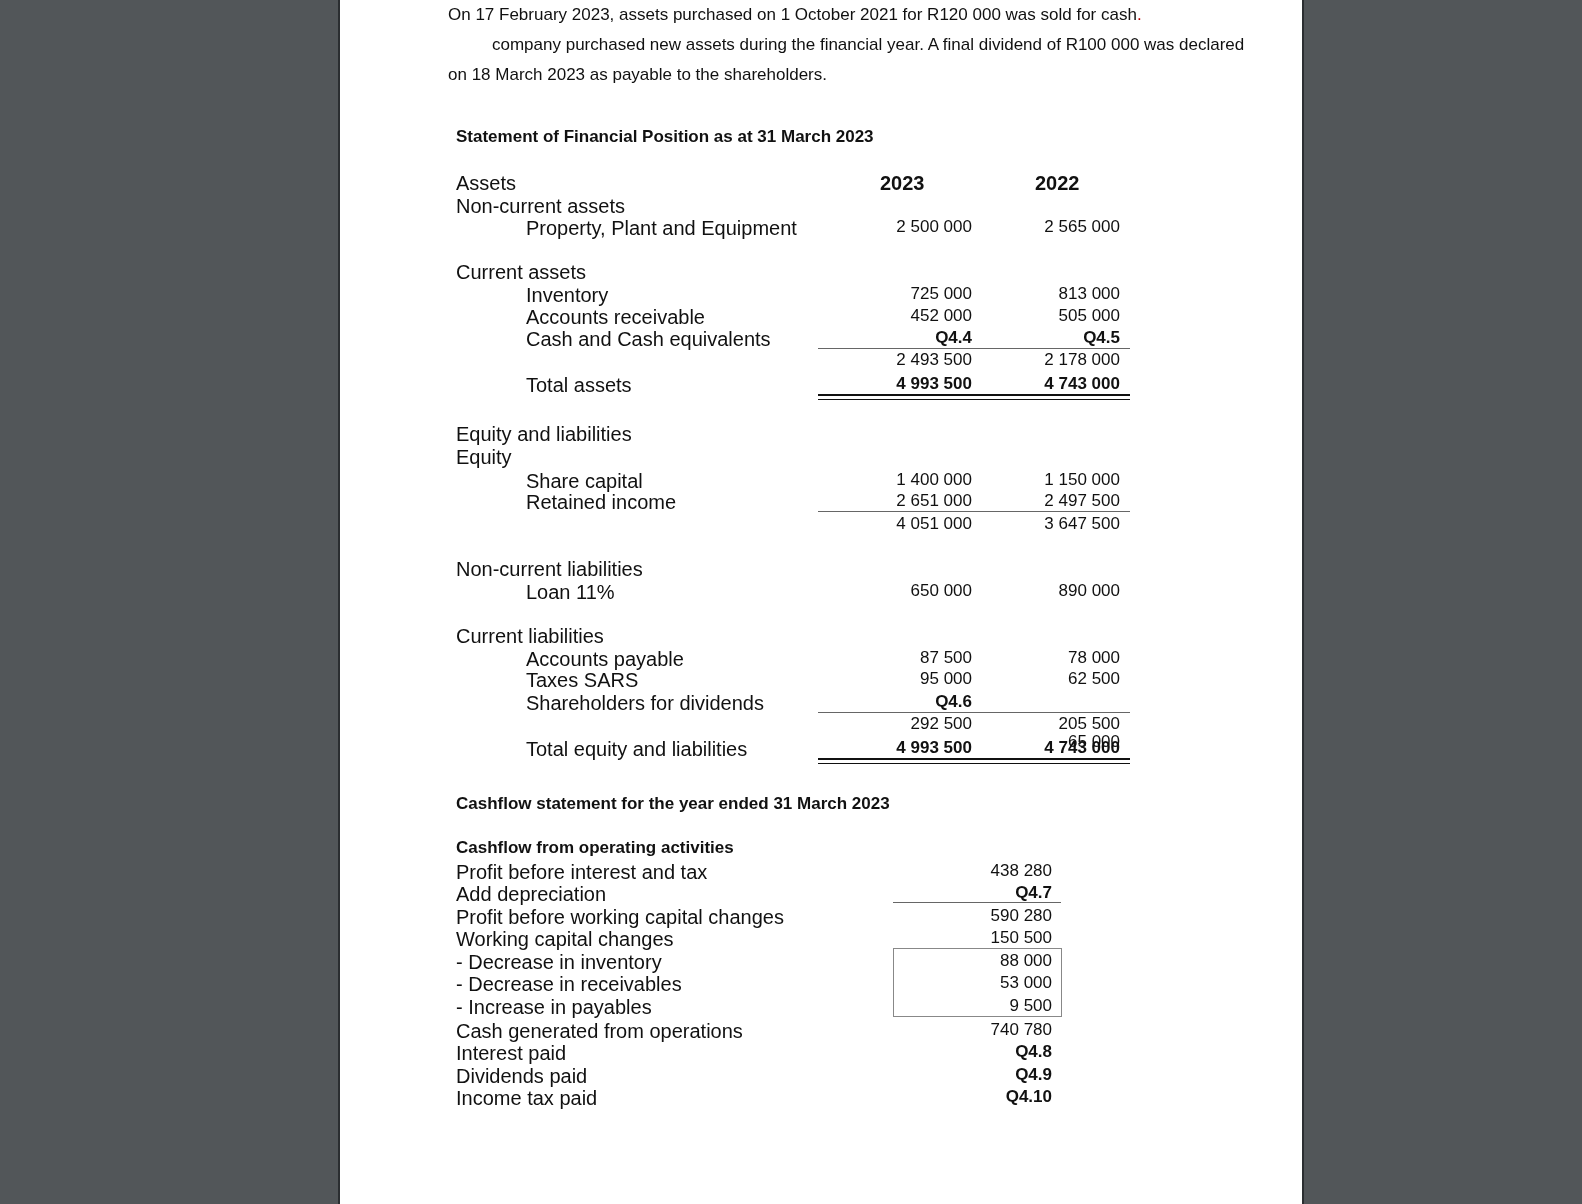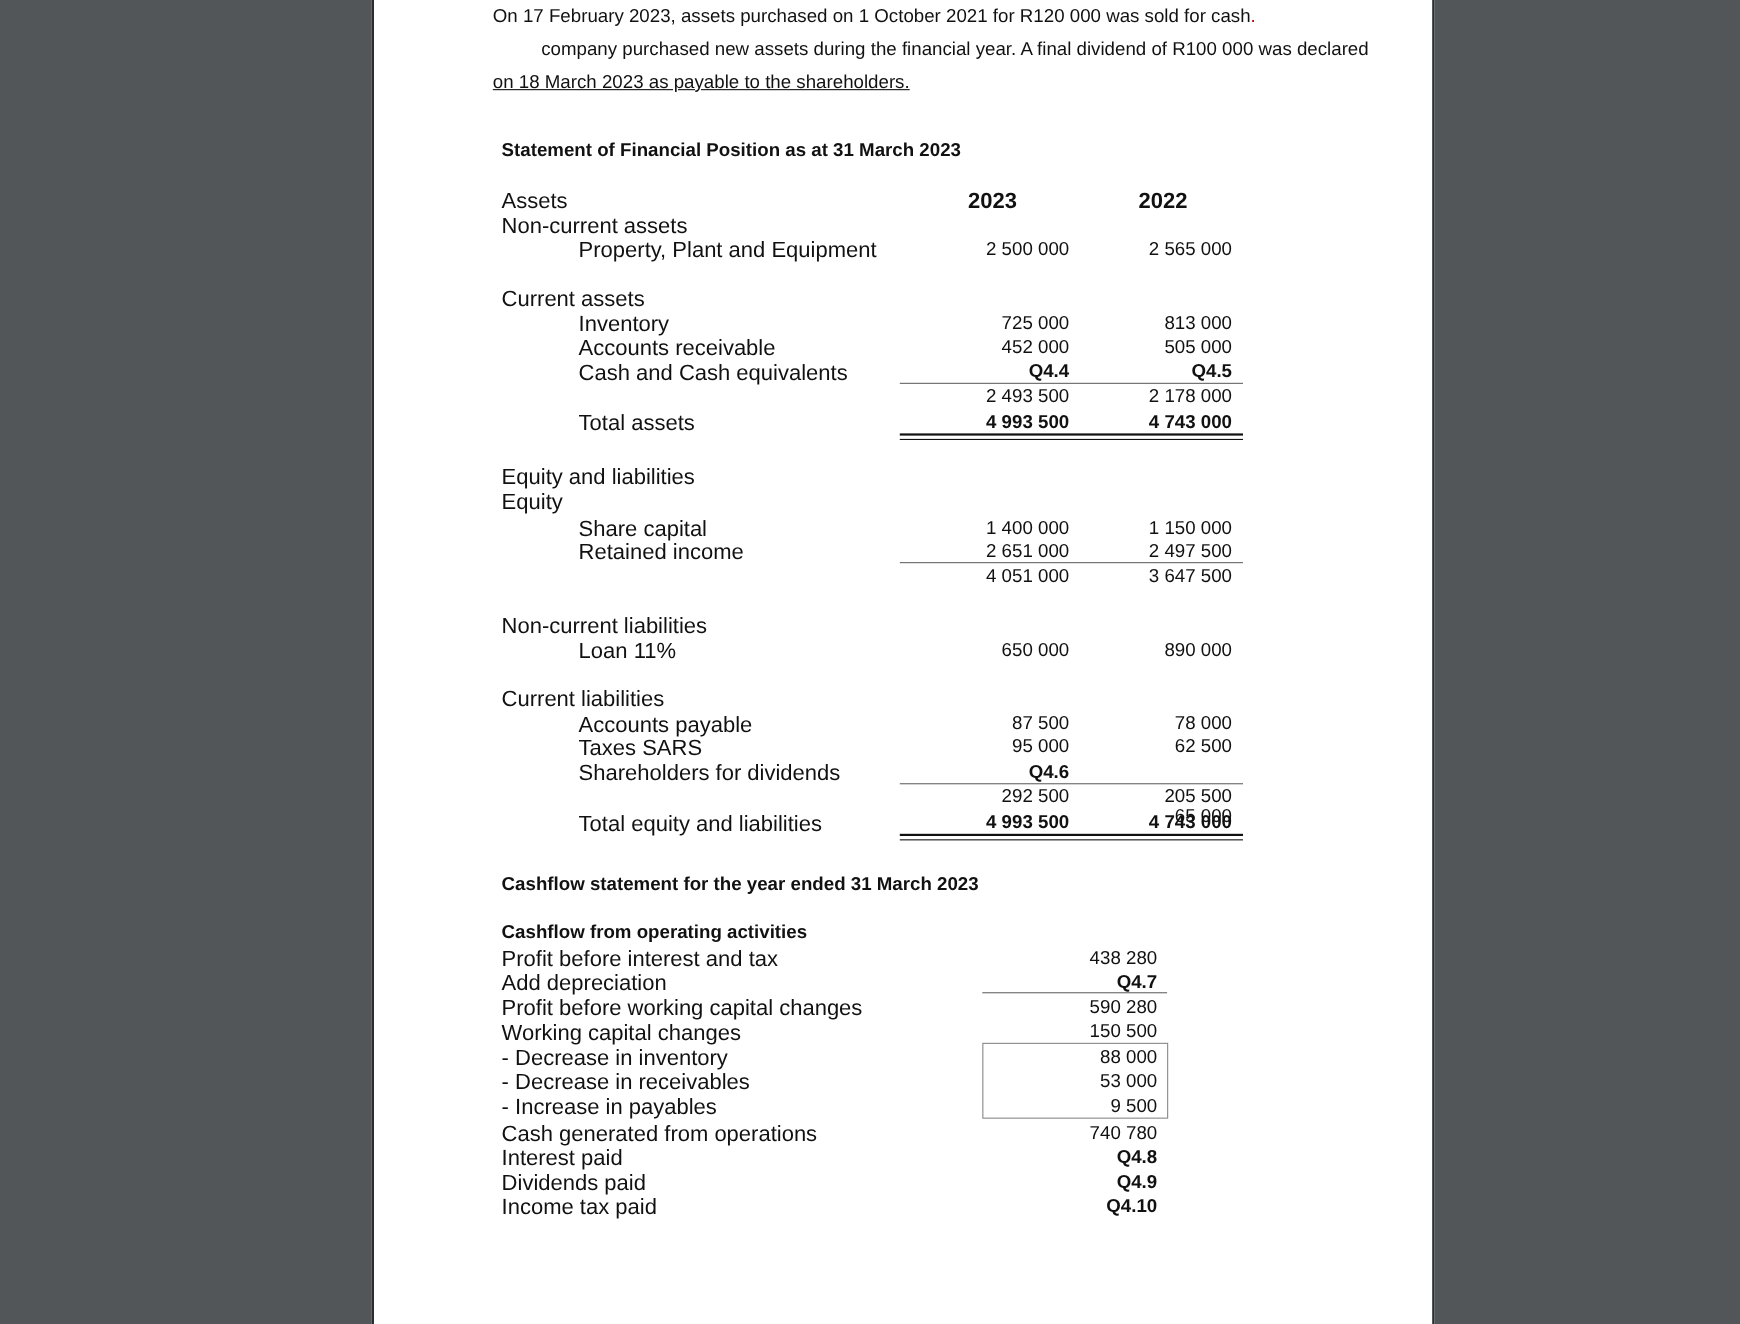--- a/index.html
+++ b/index.html
@@ -33,21 +33,21 @@
     .box { position: absolute; border: 1px solid #888; }
     .red { color: #c00000; }
   </style>
 </head>
 <body>
 
 <div class="page">
 
   <div class="abs intro" style="top:0px;"><span>On 17 February 2023, assets purchased on 1 October 2021 for R120 000 was sold for cash</span><span class="red">.</span></div>
   <div class="abs intro" style="top:30px;margin-left:44px;">company purchased new assets during the financial year. A final dividend of R100 000 was declared</div>
-  <div class="abs intro" style="top:60px;text-decoration:underline;">on 18 March 2023 as payable to the shareholders.</div>
+  <div class="abs intro" style="top:60px;">on 18 March 2023 as payable to the shareholders.</div>
 
   <div class="abs title" style="top:127px;">Statement of Financial Position as at 31 March 2023</div>
 
   <div class="abs lbl l1" style="top:172px;">Assets</div>
   <div class="abs b lbl" style="top:172px; left:540px;">2023</div>
   <div class="abs b lbl" style="top:172px; left:695px;">2022</div>
 
   <div class="abs lbl l1" style="top:195px;">Non-current assets</div>
   <div class="abs lbl l2" style="top:217px;">Property, Plant and Equipment</div>
   <div class="abs num c23" style="top:217px;">2 500 000</div>

